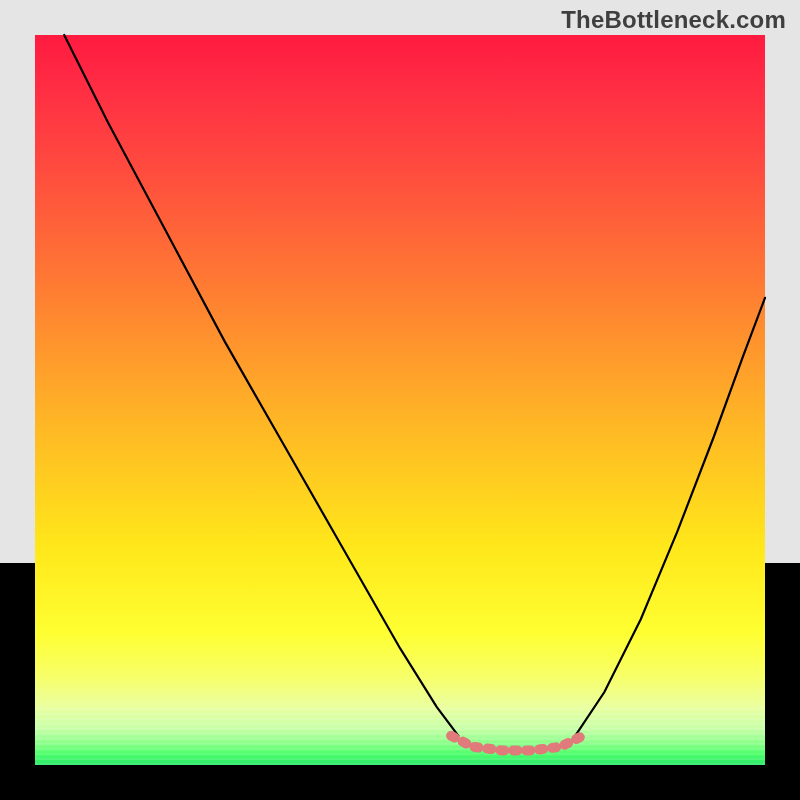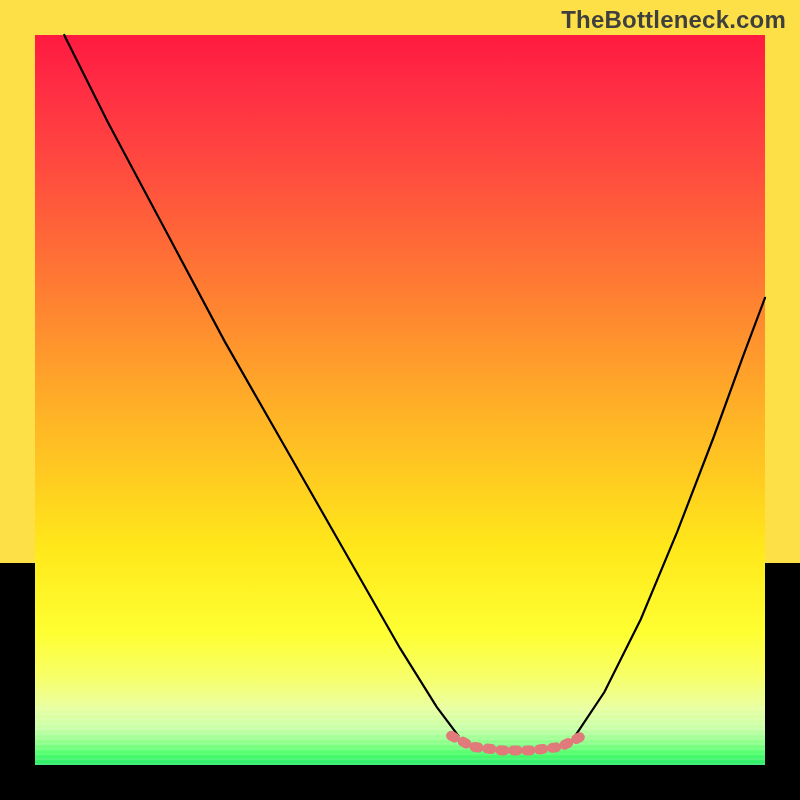--- a/index.html
+++ b/index.html
@@ -8,21 +8,21 @@
     width: 800px;
     height: 800px;
     background: #000;
     font-family: Arial, Helvetica, sans-serif;
     overflow: hidden;
   }
   .frame {
     position: relative;
     width: 800px;
     height: 563px;
-    background: #fde047;
+    background: #e5e5e5;
   }
   .watermark {
     position: absolute;
     top: 6px;
     right: 14px;
     color: #3f3f3f;
     font-size: 24px;
     font-weight: 600;
     letter-spacing: 0.2px;
     user-select: none;

